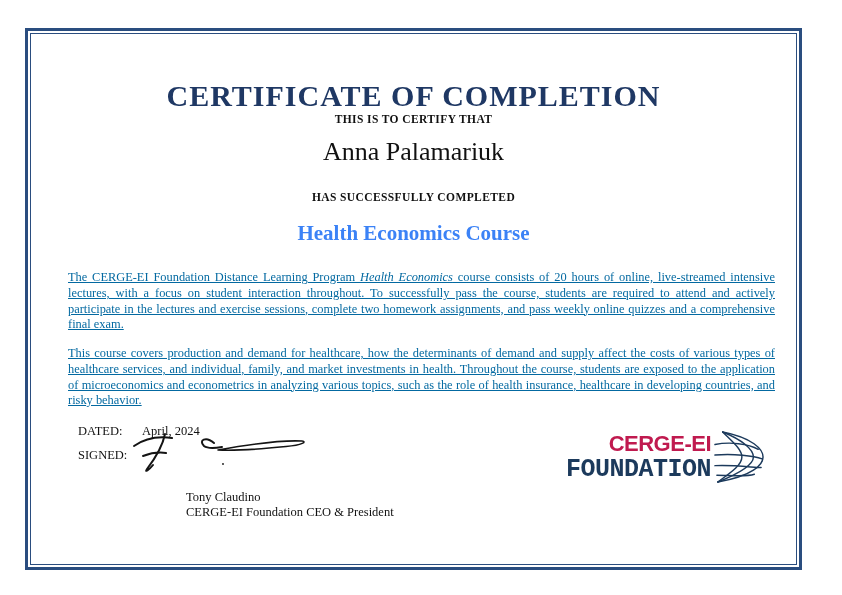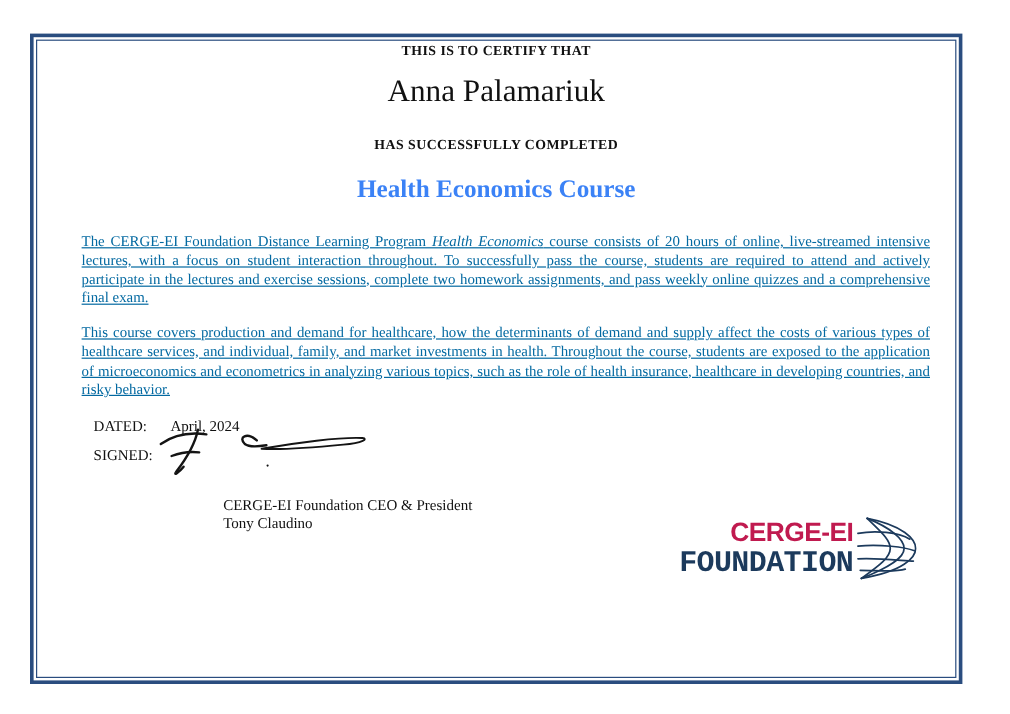--- a/index.html
+++ b/index.html
@@ -31,20 +31,21 @@
   .globe{width:50px;height:58px;}
 </style>
 </head>
 <body>
 
 <div class="page">
   <div class="frame-outer">
     <div class="frame-inner">
       <div class="content">
 
+        <div class="cert-title">CERTIFICATE OF COMPLETION</div>
 
         <div class="certify-line">THIS IS TO CERTIFY THAT</div>
 
         <div class="recipient">Anna Palamariuk</div>
 
         <div class="completed-line">HAS SUCCESSFULLY COMPLETED</div>
 
         <div class="course-title">Health Economics Course</div>
 
         <p class="para"><span>The CERGE-EI Foundation Distance Learning Program </span><span class="it">Health Economics</span><span> course consists of 20 hours of online, live-streamed intensive lectures, with a focus on student interaction throughout. To successfully pass the course, students are required to attend and actively participate in the lectures and exercise sessions, complete two homework assignments, and pass weekly online quizzes and a comprehensive final exam.</span></p>
@@ -61,22 +62,22 @@
           </div>
           <svg class="sig-svg" viewBox="0 0 195 48" fill="none" stroke="#141414" stroke-width="2" stroke-linecap="round" stroke-linejoin="round">
             <path d="M8 18 C 18 11, 32 8, 46 10"></path>
             <path d="M39 6 C 37 16, 31 28, 21 41 C 18 45, 23 42, 27 37"></path>
             <path d="M17 28 C 25 25, 33 24, 40 25"></path>
             <path d="M88 15 C 80 8, 72 12, 78 18 C 82 21, 90 20, 96 19"></path>
             <path d="M92 22 C 120 17, 158 12, 176 13 C 181 13.5, 177 17, 160 18.5 C 140 20.5, 110 23, 92 22 Z" stroke-width="1.6"></path>
             <circle cx="97" cy="36" r="0.9" fill="#141414" stroke="none"></circle>
           </svg>
           <div class="signer">
+            <div>Tony Claudino</div>
             <div>CERGE-EI Foundation CEO &amp; President</div>
-            <div>Tony Claudino</div>
           </div>
         </div>
 
       </div>
     </div>
   </div>
 
   <div class="logo">
     <div class="logo-text">
       <span class="logo-line1">CERGE-EI</span>

